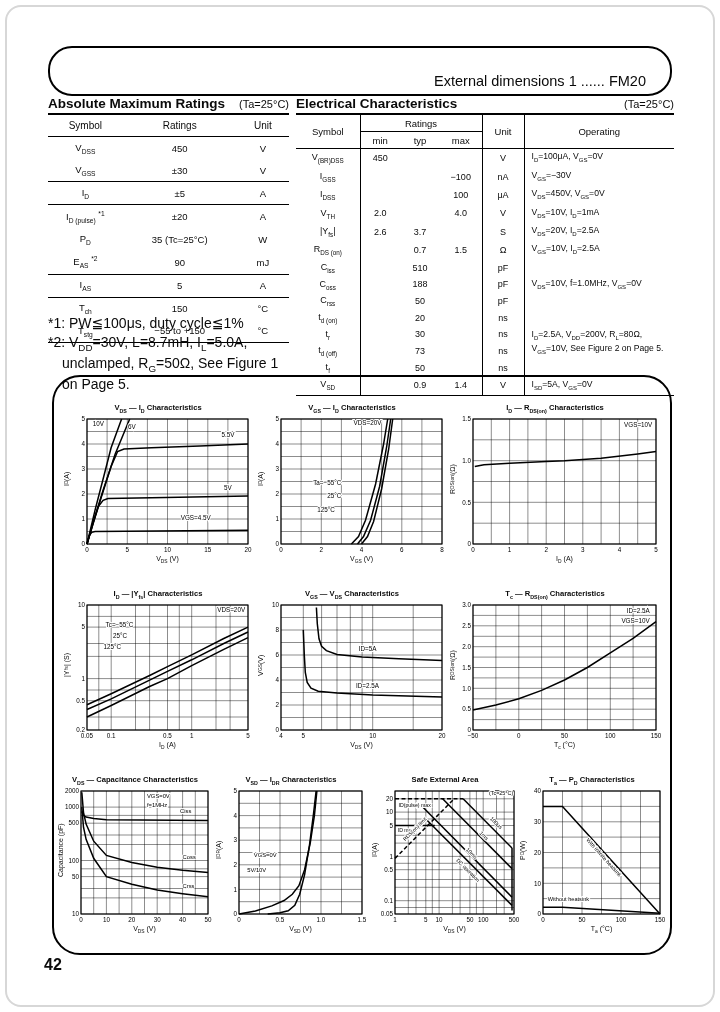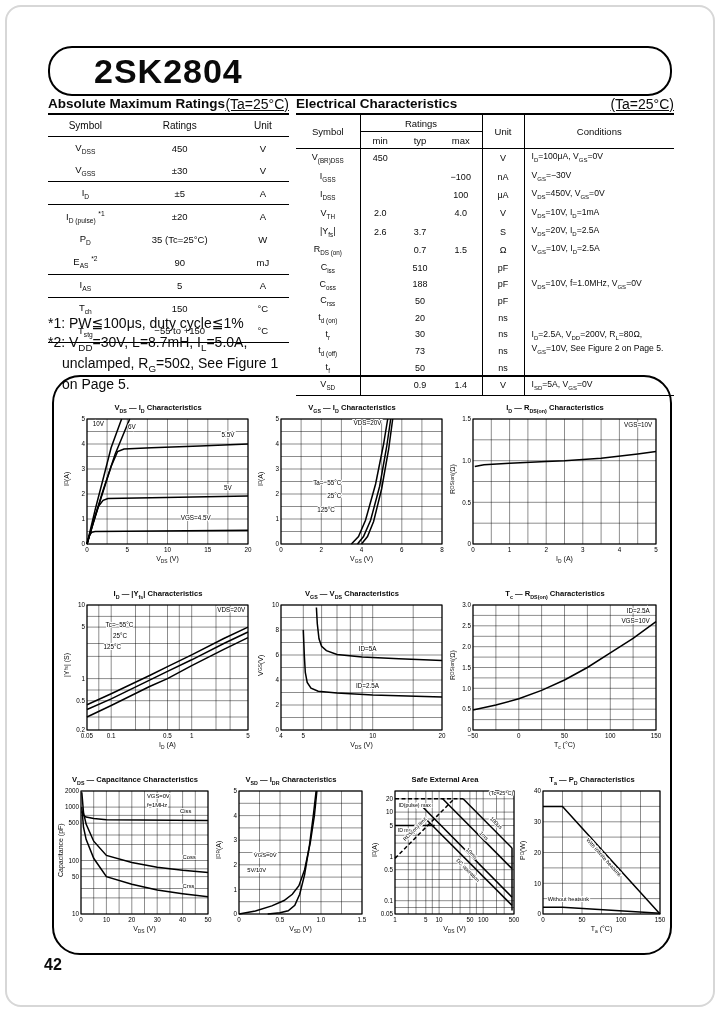--- a/index.html
+++ b/index.html
@@ -3,23 +3,23 @@
 <meta charset="utf-8">
 <style>
   html,body{margin:0;padding:0;background:#fff;}
   body{width:720px;height:1012px;position:relative;font-family:"Liberation Sans",sans-serif;color:#0a0a0a;overflow:hidden;}
   .edge{position:absolute;left:5px;top:5px;right:5px;bottom:5px;border:2px solid #d7d7d7;border-radius:16px;}
   
   .titlebox{position:absolute;left:48px;top:46px;width:620px;height:46px;border:2.5px solid #000;border-radius:24px;background:#fff;}
   .part{position:absolute;left:44px;top:2px;font-size:34px;font-weight:bold;letter-spacing:1px;line-height:42px;}
   .ext{position:absolute;right:24px;bottom:5px;font-size:14.5px;}
   
-  .sechead{position:absolute;display:flex;justify-content:space-between;align-items:flex-start;}
+  .sechead{position:absolute;display:flex;justify-content:space-between;align-items:center;}
   .sechead b{font-size:13.5px;}
-  .sechead .ta{font-size:14px;text-decoration:underline;}
+  .sechead .ta{font-size:11px;}
   
   table{border-collapse:collapse;}
   #amr{position:absolute;left:48px;top:113px;width:241px;font-size:9.5px;border-top:2px solid #000;border-bottom:1.5px solid #000;}
   #amr th{font-weight:normal;font-size:10px;padding:5px 2px;border-bottom:1px solid #000;}
   #amr td{text-align:center;padding:4.6px 2px;}
   #amr tr.sep td{border-bottom:1px solid #000;}
   #amr td:nth-child(1),#amr th:nth-child(1){width:74px;}
   #amr td:nth-child(2),#amr th:nth-child(2){width:116px;}
   #amr td:nth-child(3),#amr th:nth-child(3){width:51px;}
   .notes{position:absolute;left:48px;top:314px;width:246px;font-size:14px;line-height:1.35;}
@@ -44,21 +44,21 @@
   .g{stroke:#000;stroke-width:0.45;}
   .fr{fill:none;stroke:#000;stroke-width:1.1;}
   .pagenum{position:absolute;left:44px;top:956px;font-size:16px;font-weight:bold;}
 </style>
 </head>
 <body>
 
 <div class="edge"></div>
 
 <div class="titlebox">
-  <span class="part">2SK2804</span>
+  <span class="ext">External dimensions 1 ...... FM20</span>
 </div>
 
 <div class="sechead" style="left:48px;top:96px;width:241px;">
   <b>Absolute Maximum Ratings</b>
   <span class="ta">(Ta=25°C)</span>
 </div>
 <div class="sechead" style="left:296px;top:96px;width:378px;">
   <b>Electrical Characteristics</b>
   <span class="ta">(Ta=25°C)</span>
 </div>
@@ -129,21 +129,21 @@
       <col style="width:40px">
       <col style="width:42px">
       <col style="width:42px">
       <col style="width:150px">
     </colgroup>
     <tbody>
       <tr>
         <th rowspan="2" class="br bb">Symbol</th>
         <th colspan="3" class="br bb">Ratings</th>
         <th rowspan="2" class="br bb">Unit</th>
-        <th rowspan="2" class="bb">Conditions</th>
+        <th rowspan="2" class="bb">Operating</th>
       </tr>
       <tr>
         <th class="bb">min</th>
         <th class="bb">typ</th>
         <th class="br bb">max</th>
       </tr>
       <tr>
         <td class="br">V<sub>(BR)DSS</sub></td>
         <td>450</td>
         <td></td>

